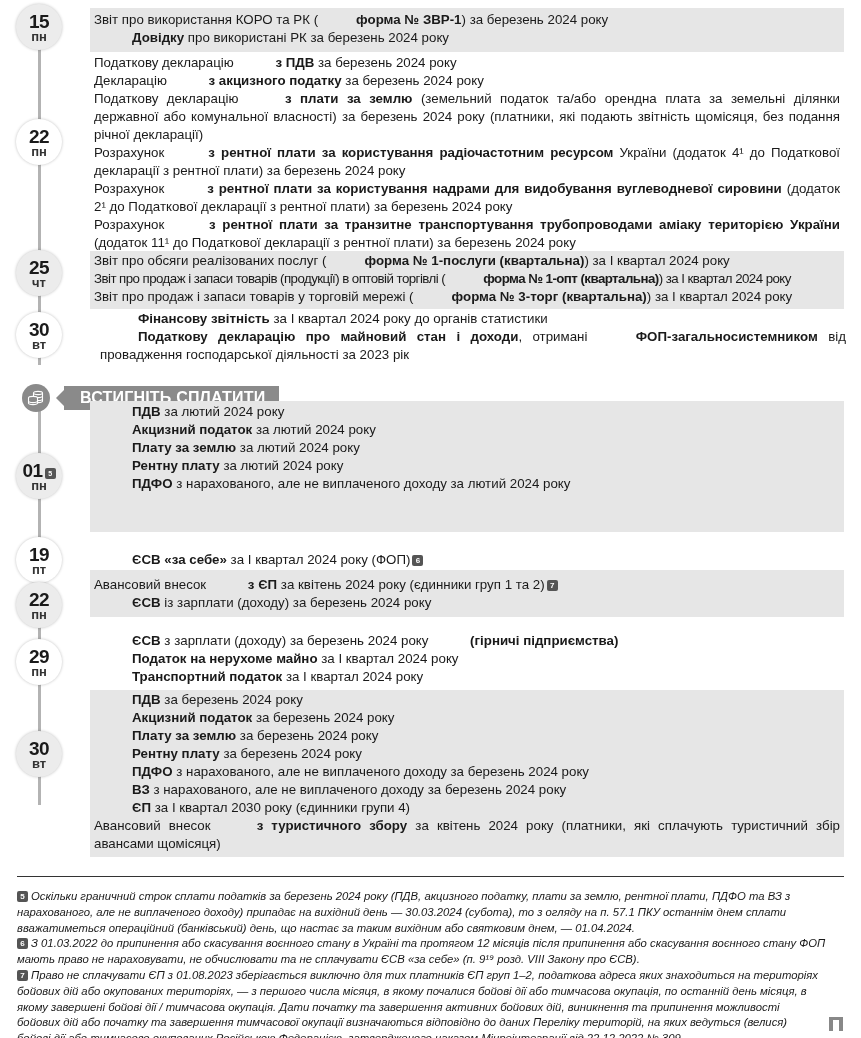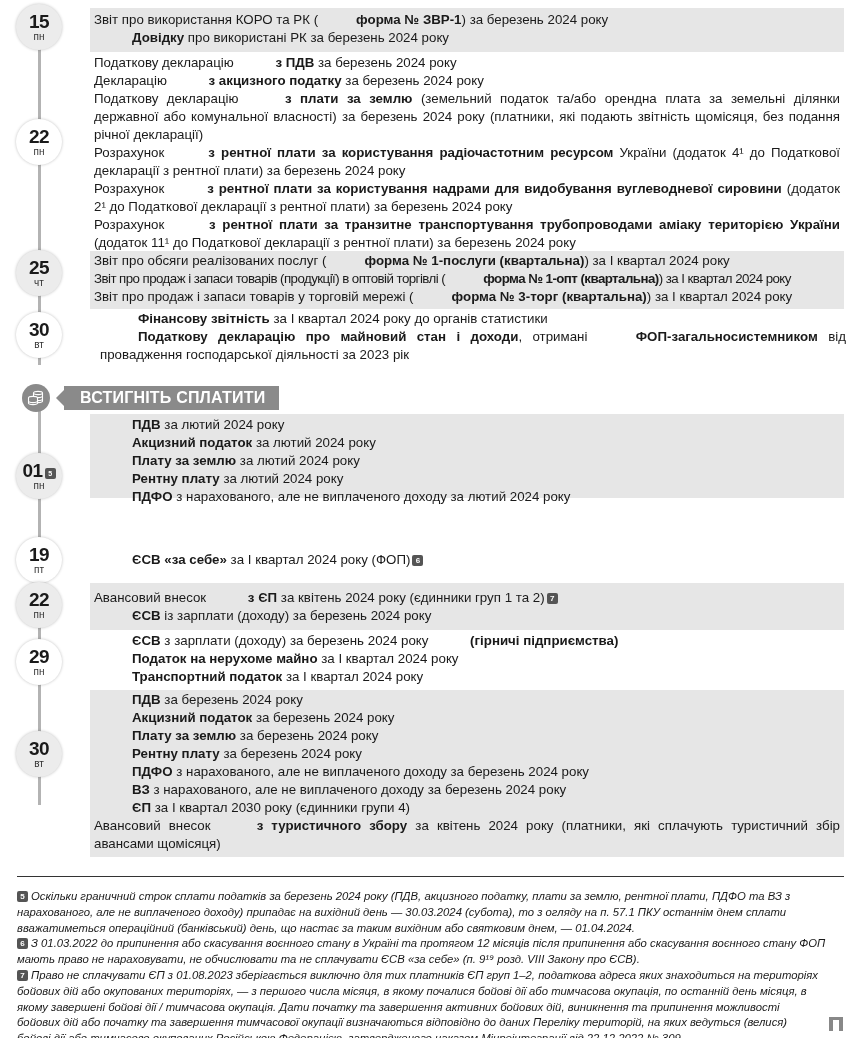--- a/index.html
+++ b/index.html
@@ -10,21 +10,21 @@
            padding:1px 4px 0 4px; font-size:13.3px; line-height:18px; }
   .block.shaded { background:#e6e6e6; }
   .line { display:block; white-space:normal; }
   .line.justify { text-align:justify; }
   .b { font-weight:bold;padding-left:38px; }
   .date { position:absolute; left:16px; width:46px; height:46px; border-radius:50%;
           background:#fff; box-shadow:0 0 3px rgba(0,0,0,0.25);
           text-align:center; box-sizing:border-box; }
   .date.grey { background:#ececec; }
   .date .num { display:block; font-weight:bold; font-size:19px; line-height:20px; padding-top:8px; letter-spacing:-0.5px; }
-  .date .dow { display:block; font-weight:normal; font-size:10px; line-height:10px; color:#333; }
+  .date .dow { display:block; font-weight:bold; font-size:13px; line-height:10px; color:#333; }
   .note-badge { display:inline-block; background:#555; color:#fff; font-size:8px; font-weight:bold;
                 width:11px; height:11px; line-height:11px; text-align:center; border-radius:2px;
                 vertical-align:1px; margin-left:2px; }
   .pay-header { position:absolute; left:22px; top:384px; height:28px; }
   .coin-circle { position:absolute; left:0; top:0; width:28px; height:28px; border-radius:50%;
                  background:#8a8a8a; }
   .header-tag { position:absolute; left:42px; top:2px; height:24px; background:#8a8a8a; color:#fff;
                 font-weight:bold; font-size:16px; line-height:24px; padding:0 14px 0 16px;
                 letter-spacing:0.2px; white-space:nowrap; }
   .header-tag:before { content:""; position:absolute; left:-8px; top:4px; border-style:solid;
@@ -99,41 +99,41 @@
       </g>
     </svg>
   </div>
   <div class="header-tag">ВСТИГНІТЬ СПЛАТИТИ</div>
 </div>
 
 <div class="date grey" style="top:453px;">
   <span class="num"><span>01</span><span class="note-badge" style="font-size:7px;">5</span></span>
   <span class="dow">пн</span>
 </div>
-<div class="block shaded" style="top:414px;height:84px;padding-top:2px;">
+<div class="block shaded" style="top:401px;height:131px;padding-top:2px;">
   <span class="line"><span class="b">ПДВ</span><span> за лютий 2024 року</span></span>
   <span class="line"><span class="b">Акцизний податок</span><span> за лютий 2024 року</span></span>
   <span class="line"><span class="b">Плату за землю</span><span> за лютий 2024 року</span></span>
   <span class="line"><span class="b">Рентну плату</span><span> за лютий 2024 року</span></span>
   <span class="line"><span class="b">ПДФО</span><span> з нарахованого, але не виплаченого доходу за лютий 2024 року</span></span>
 </div>
 
 <div class="date" style="top:537px;">
   <span class="num">19</span>
   <span class="dow">пт</span>
 </div>
 <div class="block" style="top:537px;height:46px;padding-top:14px;">
   <span class="line"><span class="b">ЄСВ «за себе»</span><span> за І квартал 2024 року (ФОП)</span><span class="note-badge">6</span></span>
 </div>
 
 <div class="date grey" style="top:582px;">
   <span class="num">22</span>
   <span class="dow">пн</span>
 </div>
-<div class="block shaded" style="top:583px;height:47px;padding-top:6px;">
+<div class="block shaded" style="top:570px;height:47px;padding-top:6px;">
   <span class="line"><span>Авансовий внесок </span><span class="b">з ЄП</span><span> за квітень 2024 року (єдинники груп 1 та 2)</span><span class="note-badge">7</span></span>
   <span class="line"><span class="b">ЄСВ</span><span> із зарплати (доходу) за березень 2024 року</span></span>
 </div>
 
 <div class="date" style="top:639px;">
   <span class="num">29</span>
   <span class="dow">пн</span>
 </div>
 <div class="block" style="top:631px;height:58px;">
   <span class="line"><span class="b">ЄСВ</span><span> з зарплати (доходу) за березень 2024 року </span><span class="b">(гірничі підприємства)</span></span>

